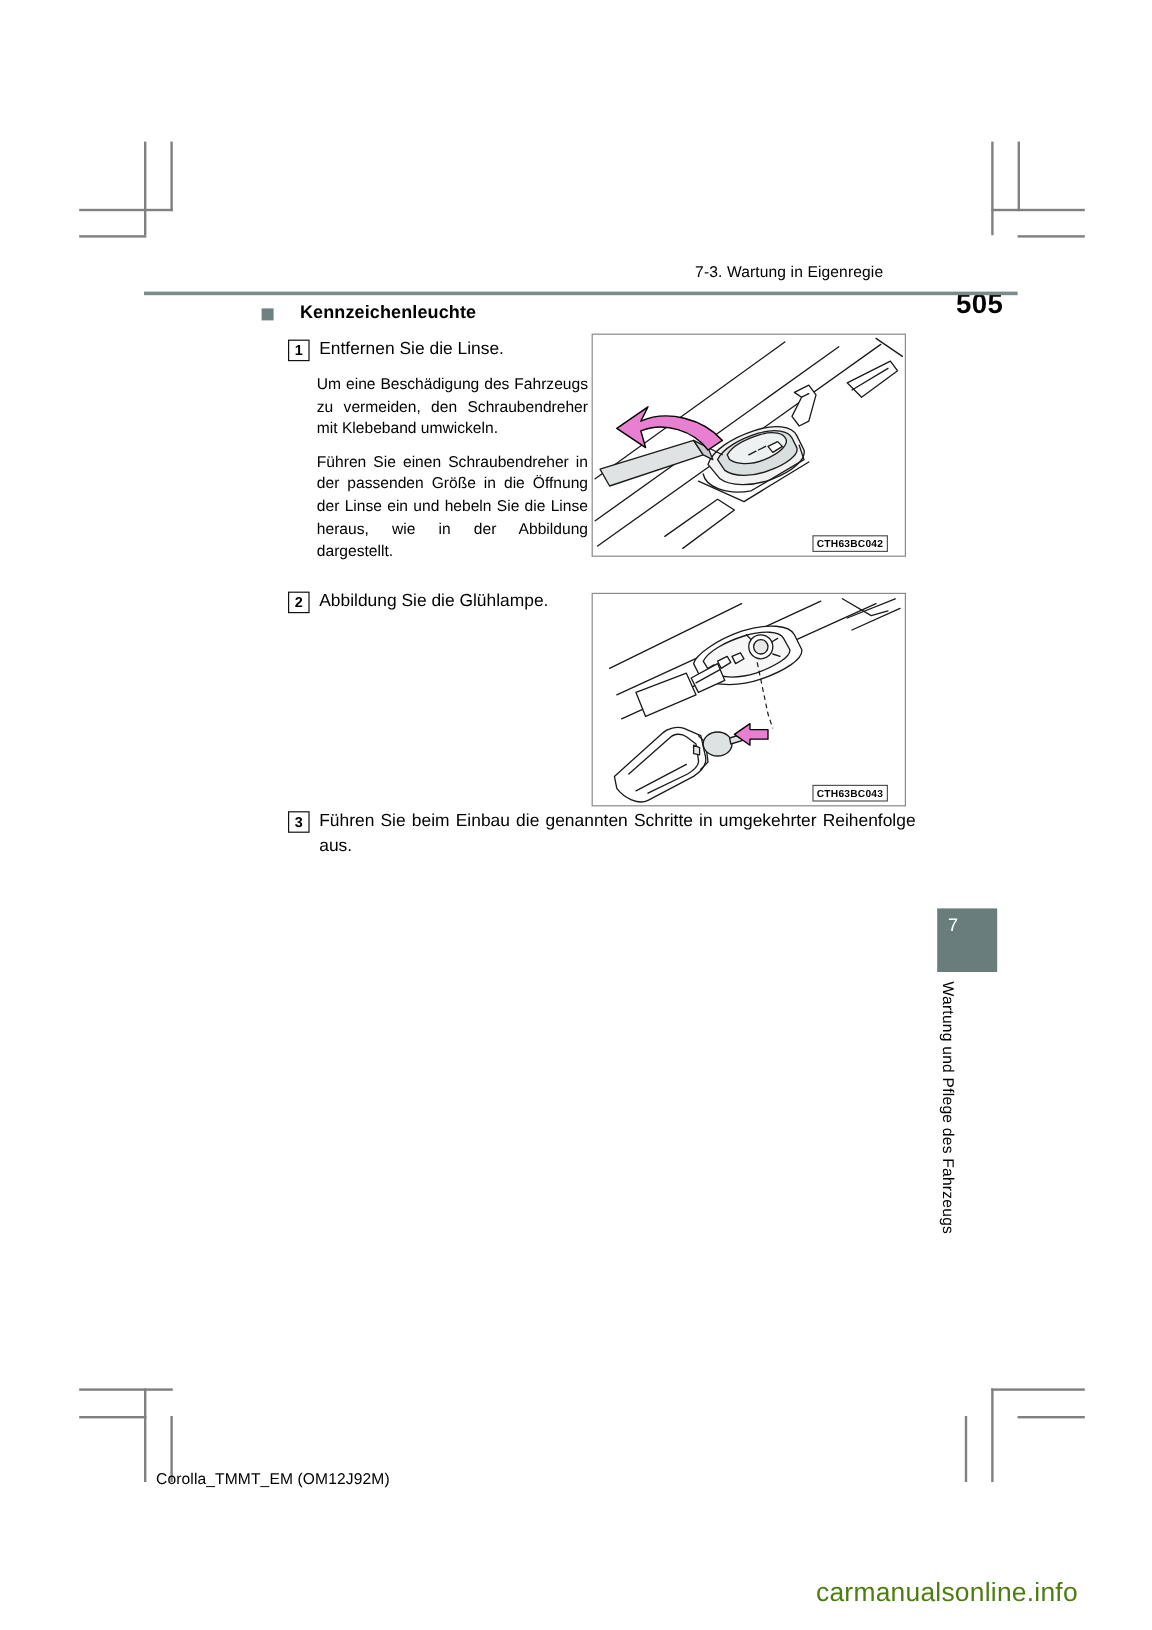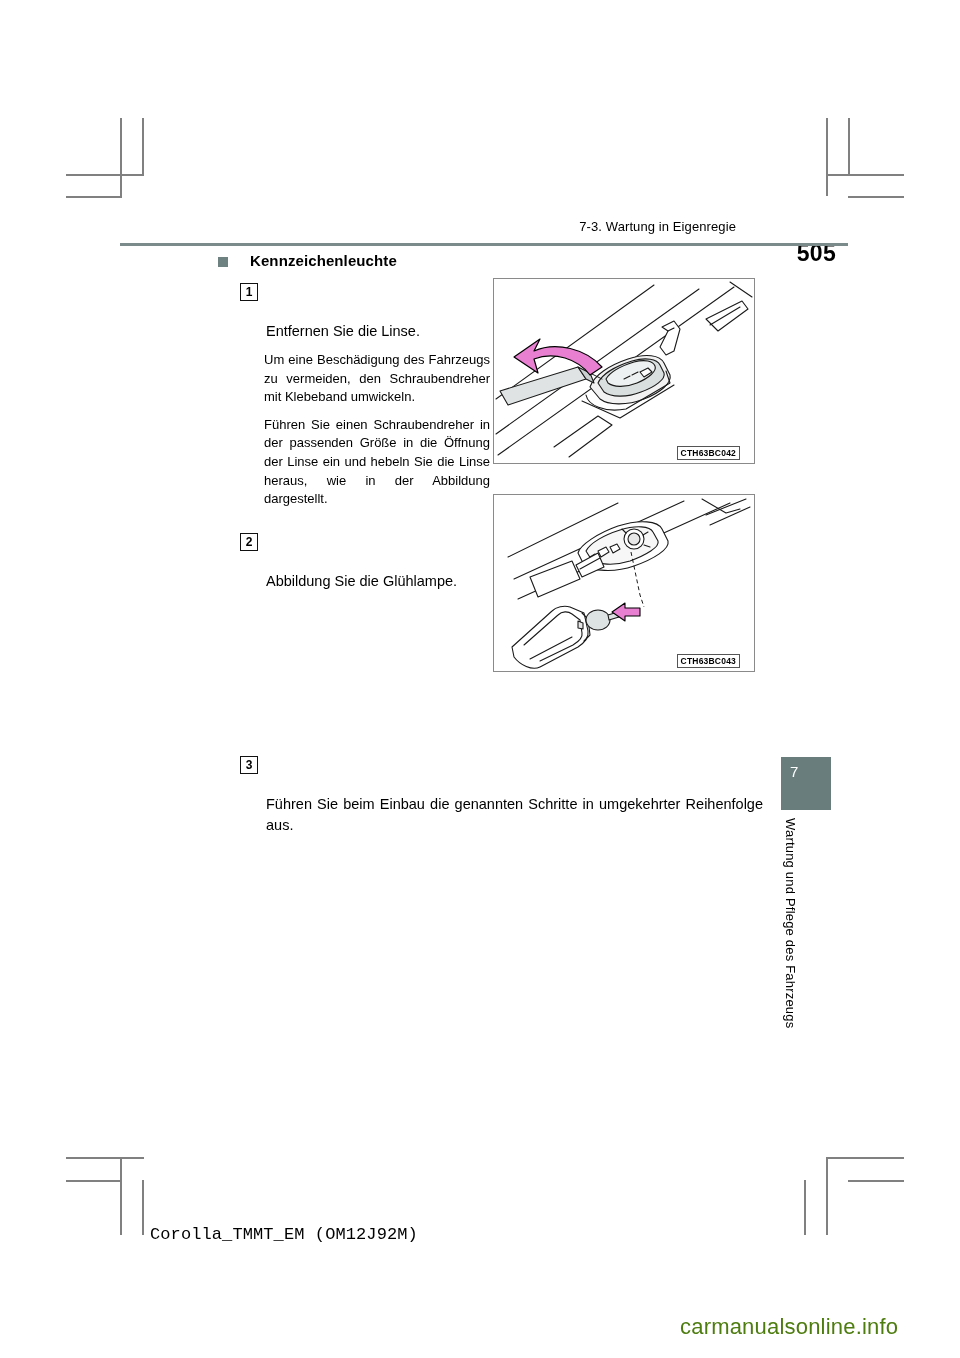--- a/index.html
+++ b/index.html
@@ -103,21 +103,20 @@
     font-weight: bold;
     line-height: 16px;
     text-align: center;
     margin-right: 8px;
     margin-top: 2px;
     background: #ffffff;
   }
   .step-text {
     font-size: 14.5px;
     line-height: 20px;
-    margin-top: 40px;
   }
 
   .para {
     margin-left: 46px;
     margin-top: 9px;
     width: 226px;
     font-size: 13px;
     line-height: 18.6px;
     text-align: justify;
     text-justify: inter-word;
@@ -184,25 +183,24 @@
   #tab-label span {
     display: block;
     transform-origin: left top;
     transform: rotate(90deg) translateX(0px) translateY(-17px);
     white-space: nowrap;
   }
 
   
   #footer-id {
     position: absolute;
-    left: 150px;
+    left: 130px;
     top: 1225px;
-    font-size: 17px;
+    font-size: 13px;
     letter-spacing: 0.1px;
-    font-family: Liberation Mono, monospace;
   }
   #watermark {
     position: absolute;
     left: 680px;
     top: 1314px;
     font-size: 22px;
     color: #4d7c0f;
     letter-spacing: 0.2px;
   }
 </style>

